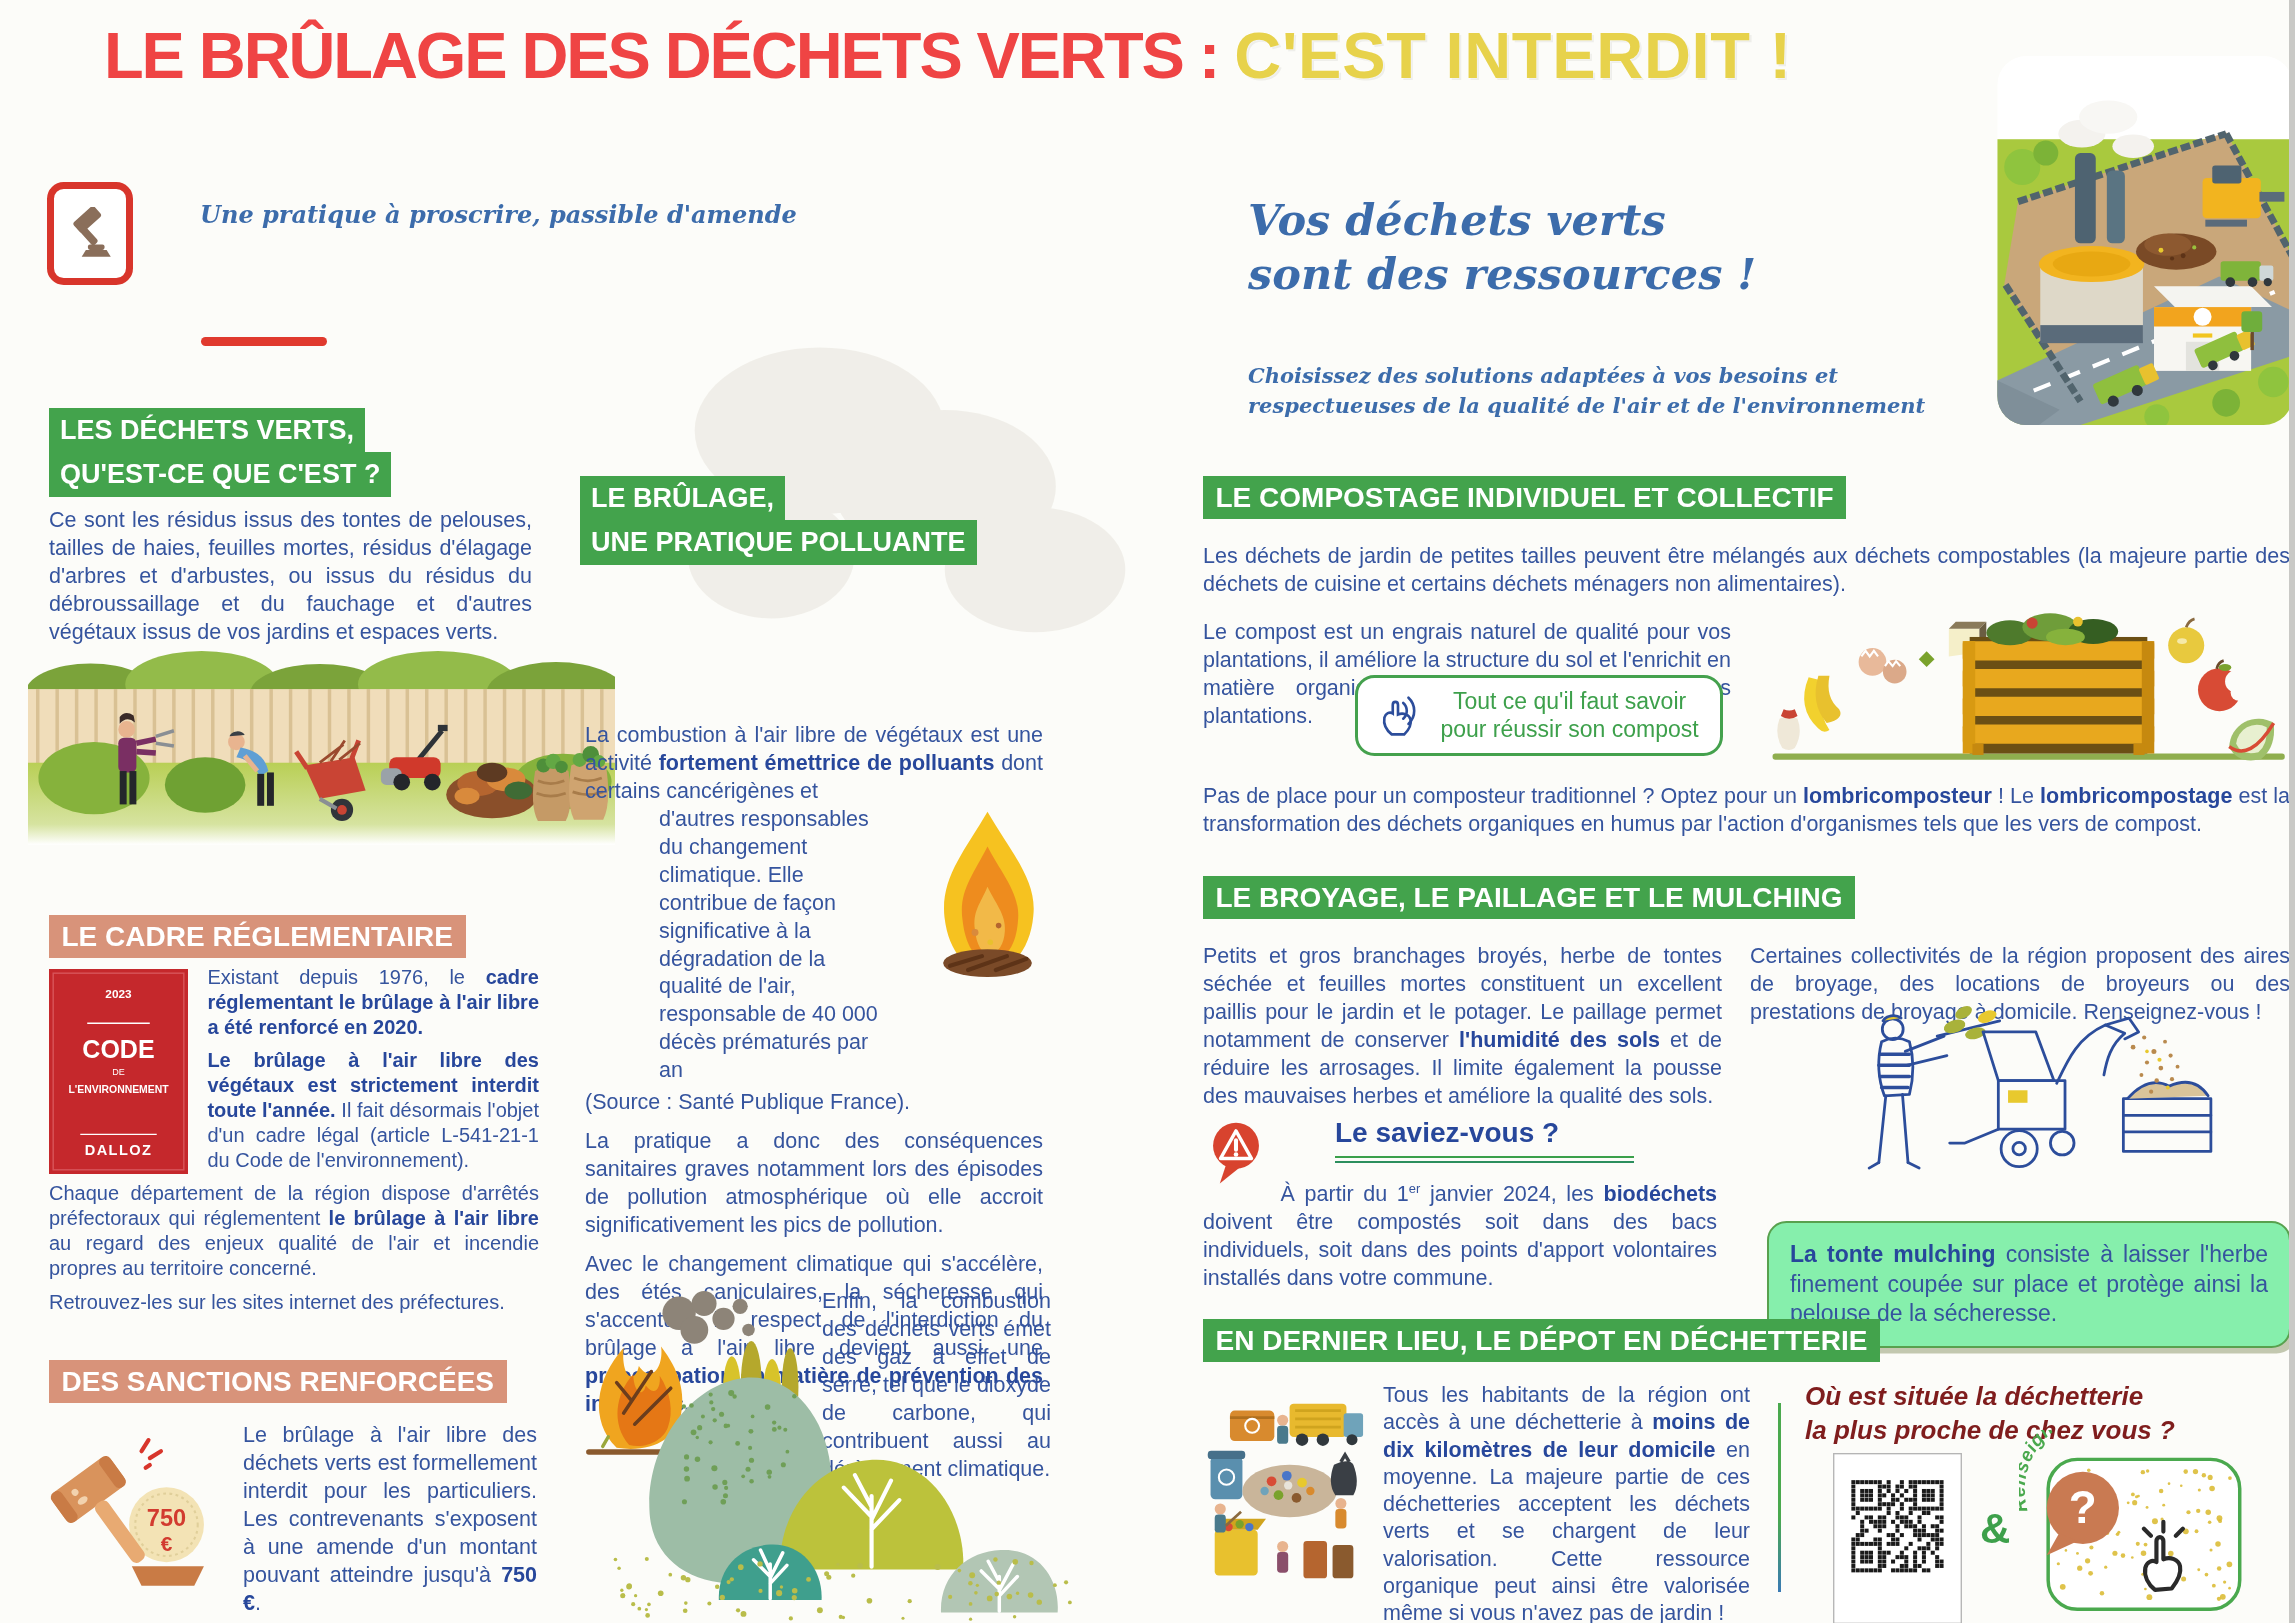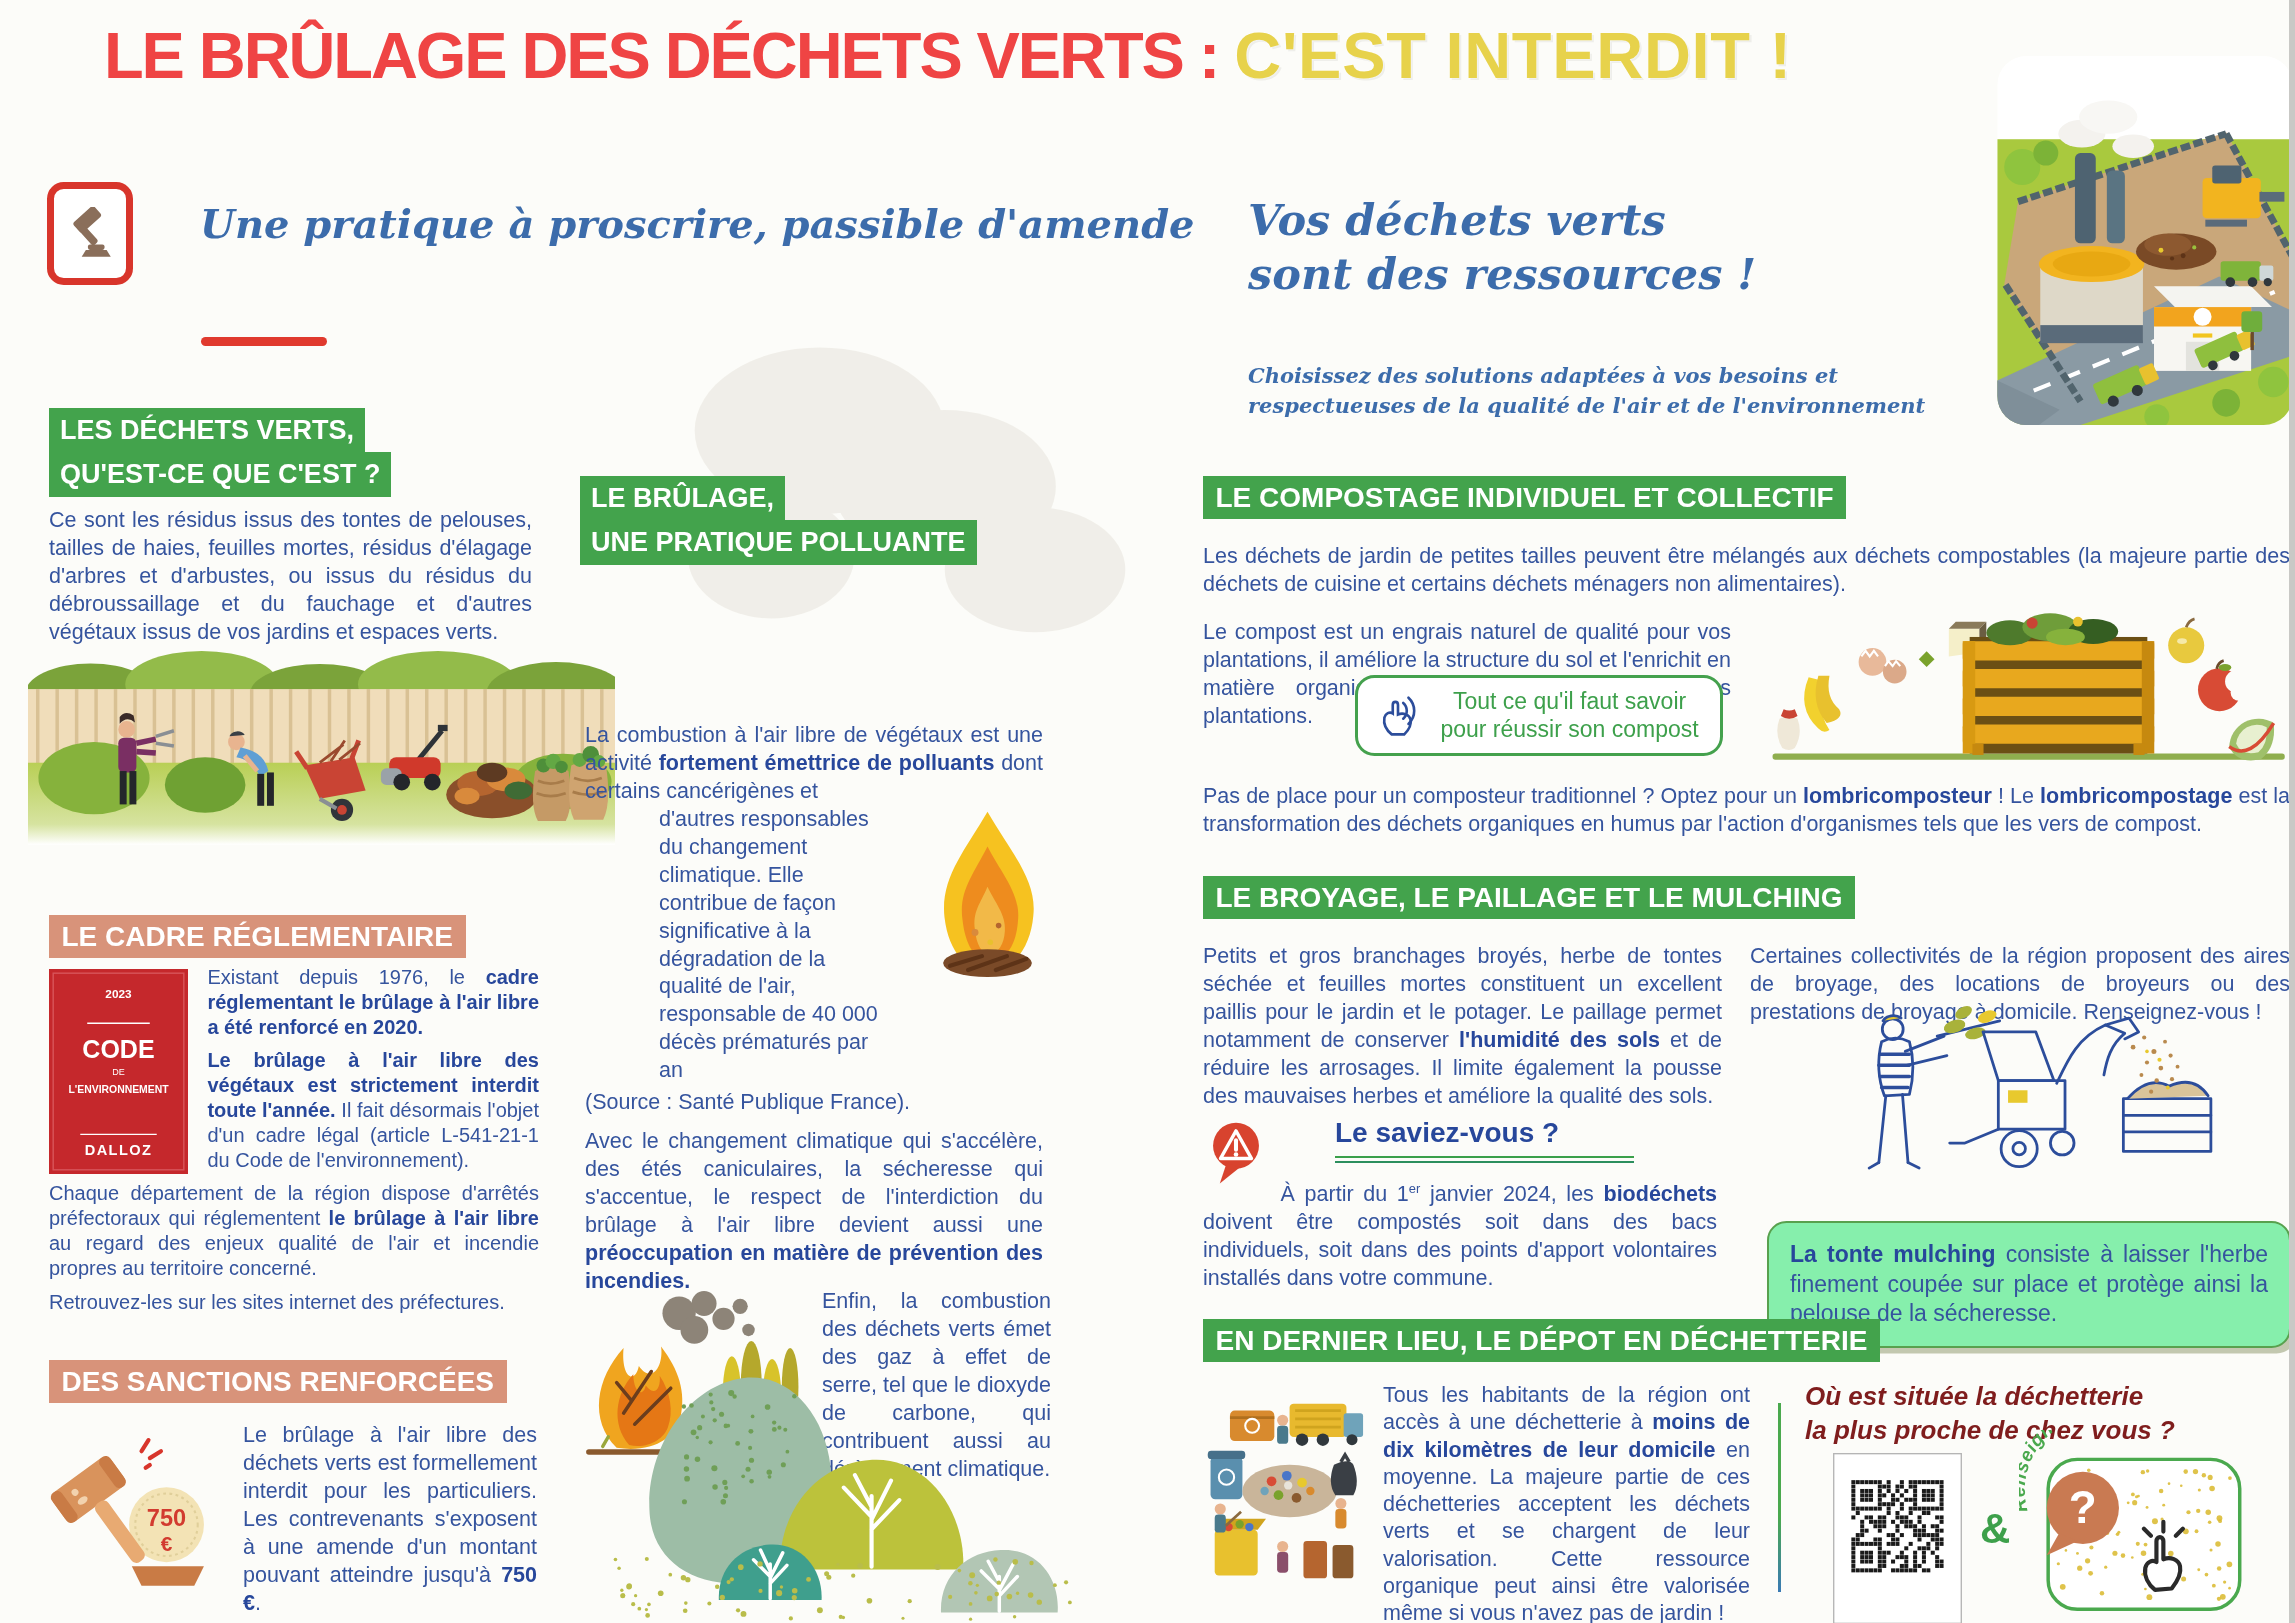--- a/index.html
+++ b/index.html
@@ -58,21 +58,21 @@
     <svg width="50" height="54" viewBox="0 0 72 78">
       <g fill="#8a6e5a">
         <rect x="12" y="8" width="40" height="20" rx="4" transform="rotate(-42 32 18)"></rect>
         <rect x="27" y="22" width="11" height="36" rx="4" transform="rotate(-42 32 40)"></rect>
         <path d="M30 62 h30 l6 10 h-42 z"></path>
         <rect x="33" y="54" width="24" height="8" rx="3"></rect>
       </g>
     </svg>
   </div>
 
-  <div class="abs serif-head" style="left:200px;top:200px;font-size:40px;">Une pratique à proscrire, passible d'amende</div>
+  <div class="abs serif-head" style="left:200px;top:200px;font-size:24px;">Une pratique à proscrire, passible d'amende</div>
   <div class="abs" id="red-underline" style="left:201px;top:337px;"></div>
 
   <svg class="abs" style="left:646px;top:278px;opacity:.35;" width="528" height="389" viewBox="0 0 760 560">
     <g fill="#dcd7cc">
       <ellipse cx="250" cy="220" rx="180" ry="120"></ellipse>
       <ellipse cx="430" cy="300" rx="160" ry="110"></ellipse>
       <ellipse cx="560" cy="420" rx="130" ry="90"></ellipse>
       <ellipse cx="180" cy="400" rx="120" ry="90"></ellipse>
     </g>
   </svg>
@@ -327,20 +327,21 @@
           <path d="M80,116 C70,140 58,152 62,178 C64,200 72,212 82,214 C96,212 104,198 105,180 C107,156 90,138 80,116 Z" fill="#f2b948"></path>
           <ellipse cx="80" cy="226" rx="64" ry="20" fill="#7a4a28"></ellipse>
           <path d="M26,230 l46,-14 M52,236 l56,-20 M92,236 l44,-16" stroke="#5d3317" stroke-width="6" stroke-linecap="round"></path>
           <circle cx="62" cy="182" r="5" fill="#d98a3c"></circle>
             <circle cx="96" cy="172" r="4" fill="#b5652f"></circle>
             <circle cx="84" cy="196" r="4" fill="#e8c12e"></circle>
         </svg>
       </div>
     </div>
     <p style="text-align:left;margin-top:4.2px;">(Source : Santé Publique France).</p>
+    <p>La pratique a donc des conséquences sanitaires graves notamment lors des épisodes de pollution atmosphérique où elle accroit significativement les pics de pollution.</p>
     <p>
       <span>Avec le changement climatique qui s'accélère, des étés caniculaires, la sécheresse qui s'accentue, le respect de l'interdiction du brûlage à l'air libre devient aussi une </span><span class="bold">préoccupation en matière de prévention des incendies</span><span class="bold">.</span>
     </p>
   </div>
 
   <div class="abs" style="left:575px;top:1288px;width:486px;display:flex;gap:18px;">
     <svg width="229" height="174" viewBox="0 0 330 250">
       <g fill="#8d8478">
         <circle cx="150" cy="36" r="24"></circle>
           <circle cx="186" cy="22" r="18"></circle>

